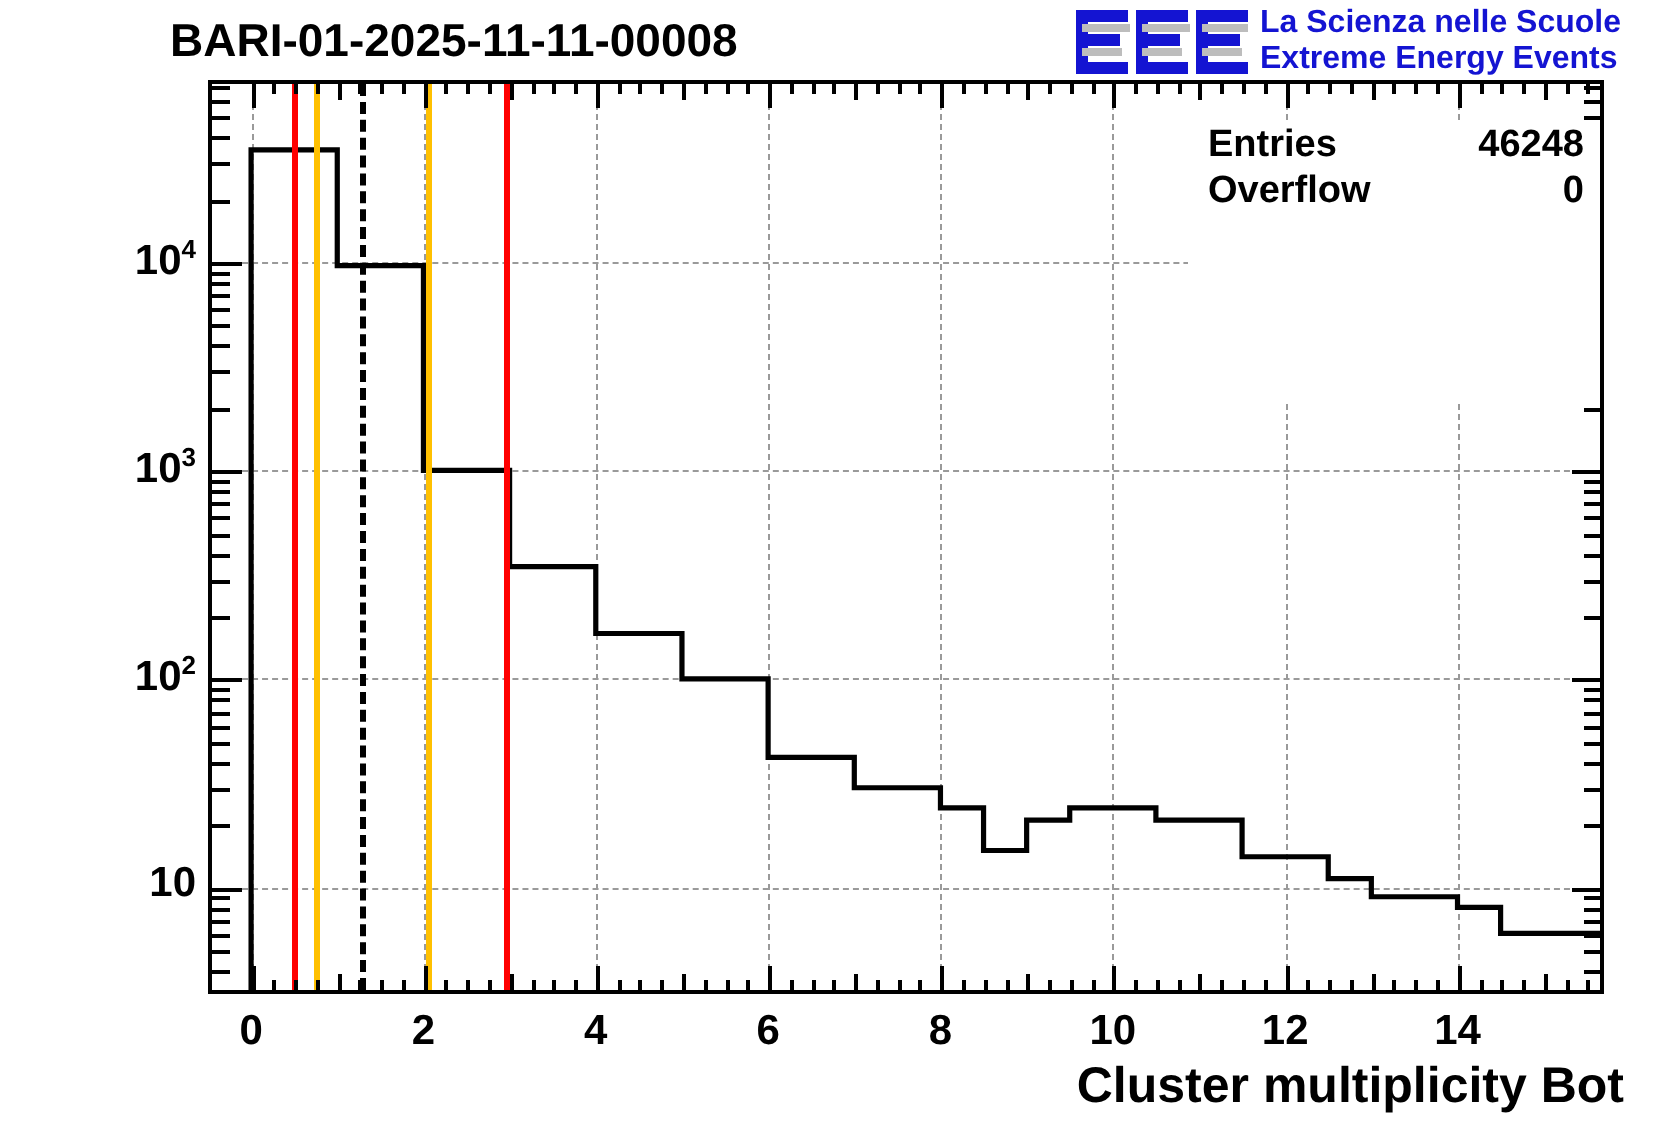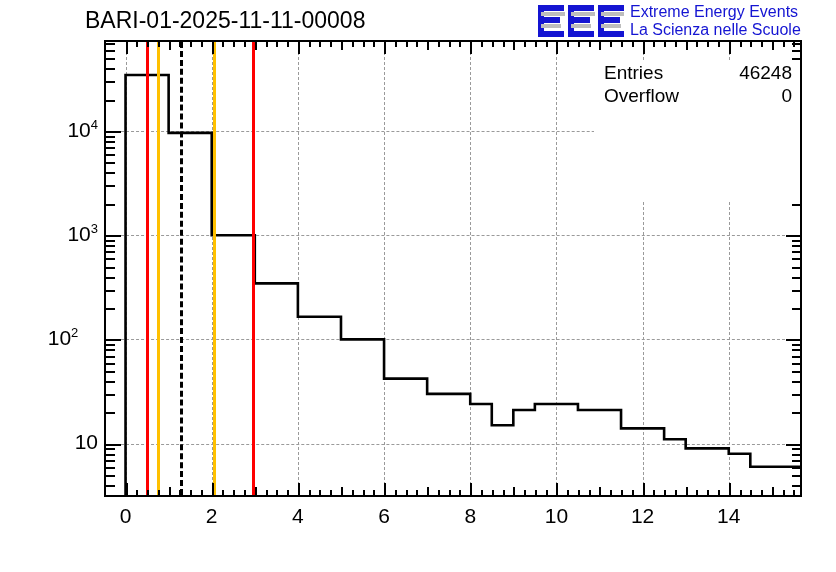--- a/index.html
+++ b/index.html
@@ -1,17 +1,17 @@
 <!DOCTYPE html>
 <html><head>
 <meta charset="utf-8">
 <style>
   html,body{margin:0;padding:0;}
   body{width:836px;height:572px;background:#ffffff;font-family:"Liberation Sans",sans-serif;overflow:hidden;}
-  #root{position:relative;width:836px;height:572px;}
+  #root{position:relative;width:836px;height:572px;font-weight:bold;}
 
   .abs{position:absolute;}
 
   
   #plot-title{
     left:85px; top:7px;
     font-size:23px; color:#000; white-space:nowrap; letter-spacing:0px;
   }
 
   
@@ -81,22 +81,22 @@
       <g fill="#bdbdbd">
         <rect x="3" y="8" width="24" height="4"></rect>
         <rect x="3" y="20" width="20" height="4"></rect>
         <rect x="33" y="8" width="24" height="4"></rect>
         <rect x="33" y="20" width="20" height="4"></rect>
         <rect x="63" y="8" width="24" height="4"></rect>
         <rect x="63" y="20" width="20" height="4"></rect>
       </g>
     </svg>
     <div id="logo-text">
+      <div>La Scienza nelle Scuole</div>
       <div>Extreme Energy Events</div>
-      <div>La Scienza nelle Scuole</div>
     </div>
   </div>
 
   <div class="abs" id="plotarea">
     <div id="grid-layer">
         <div class="grid-v" style="left: 19.5432px;"></div>
         <div class="grid-v" style="left: 105.716px;"></div>
         <div class="grid-v" style="left: 191.889px;"></div>
         <div class="grid-v" style="left: 278.062px;"></div>
         <div class="grid-v" style="left: 364.235px;"></div>
@@ -325,35 +325,36 @@
       <div class="tick abs" style="left: 792px; top: 68.2653px; width: 9px; height: 2px;"></div>
       <div class="tick abs" style="left: 106px; top: 58.1673px; width: 9px; height: 2px;"></div>
       <div class="tick abs" style="left: 792px; top: 58.1673px; width: 9px; height: 2px;"></div>
       <div class="tick abs" style="left: 106px; top: 49.9166px; width: 9px; height: 2px;"></div>
       <div class="tick abs" style="left: 792px; top: 49.9166px; width: 9px; height: 2px;"></div>
       <div class="tick abs" style="left: 106px; top: 42.9408px; width: 9px; height: 2px;"></div>
       <div class="tick abs" style="left: 792px; top: 42.9408px; width: 9px; height: 2px;"></div>
     </div>
   <div class="abs" id="ylabels" style="left:0;top:0;width:836px;height:572px;">
       <div class="ylab" style="width: 70px; left: 28px; top: 429.6px;">10</div>
-      <div class="ylab" style="width: 70px; left: 28px; top: 325.4px; text-align: center;"><span>10</span><sup>2</sup></div>
+      <div class="ylab" style="width: 70px; left: 28px; top: 325.4px;"><span>10</span><sup>2</sup></div>
       <div class="ylab" style="width: 70px; left: 28px; top: 221.2px;"><span>10</span><sup>3</sup></div>
       <div class="ylab" style="width: 70px; left: 28px; top: 117px;"><span>10</span><sup>4</sup></div>
     </div>
   <div class="abs" id="xlabels" style="left:0;top:0;width:836px;height:572px;">
       <div class="xlab" style="width: 60px; left: 95.5432px; top: 504px;">0</div>
       <div class="xlab" style="width: 60px; left: 181.716px; top: 504px;">2</div>
       <div class="xlab" style="width: 60px; left: 267.889px; top: 504px;">4</div>
       <div class="xlab" style="width: 60px; left: 354.062px; top: 504px;">6</div>
       <div class="xlab" style="width: 60px; left: 440.235px; top: 504px;">8</div>
       <div class="xlab" style="width: 60px; left: 526.407px; top: 504px;">10</div>
       <div class="xlab" style="width: 60px; left: 612.58px; top: 504px;">12</div>
       <div class="xlab" style="width: 60px; left: 698.753px; top: 504px;">14</div>
     </div>
 
+  <div class="abs" id="xaxis-title">Cluster multiplicity Bot</div>
 
   <div class="abs" id="stats-box">
     <div id="stats-rows">
         <div class="stat-row">
           <span class="k">Entries</span>
           <span class="v">46248</span>
         </div>
         <div class="stat-row">
           <span class="k">Overflow</span>
           <span class="v">0</span>

